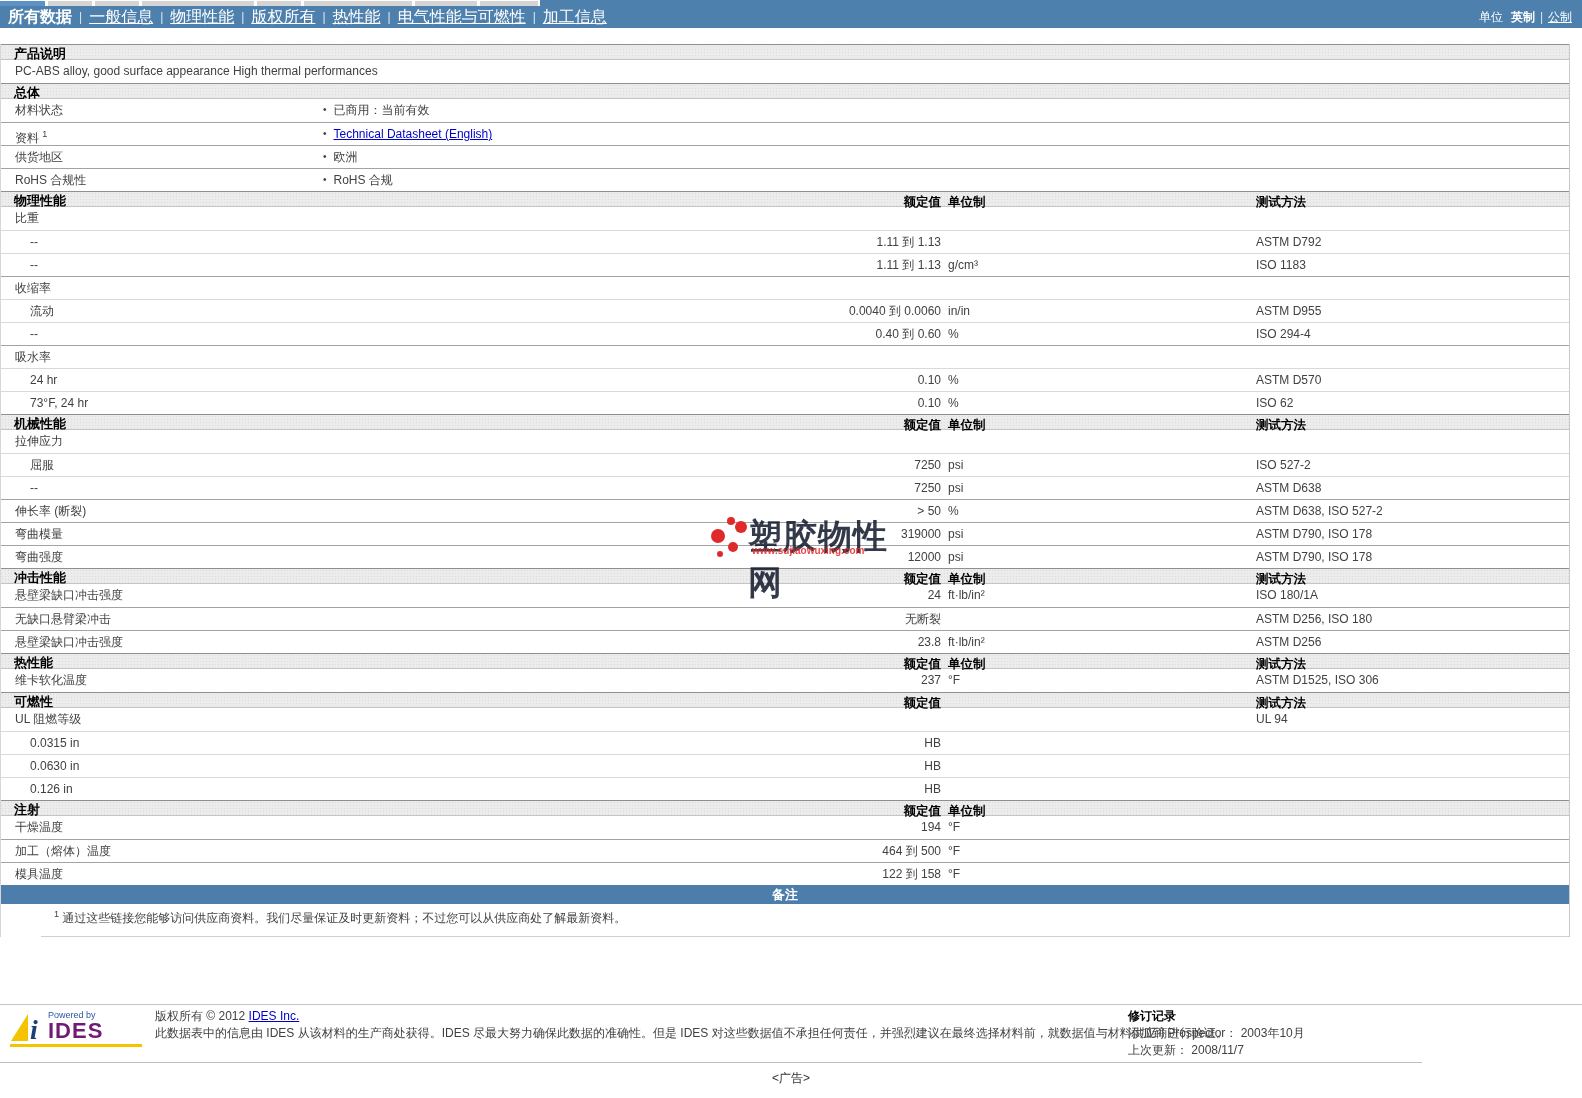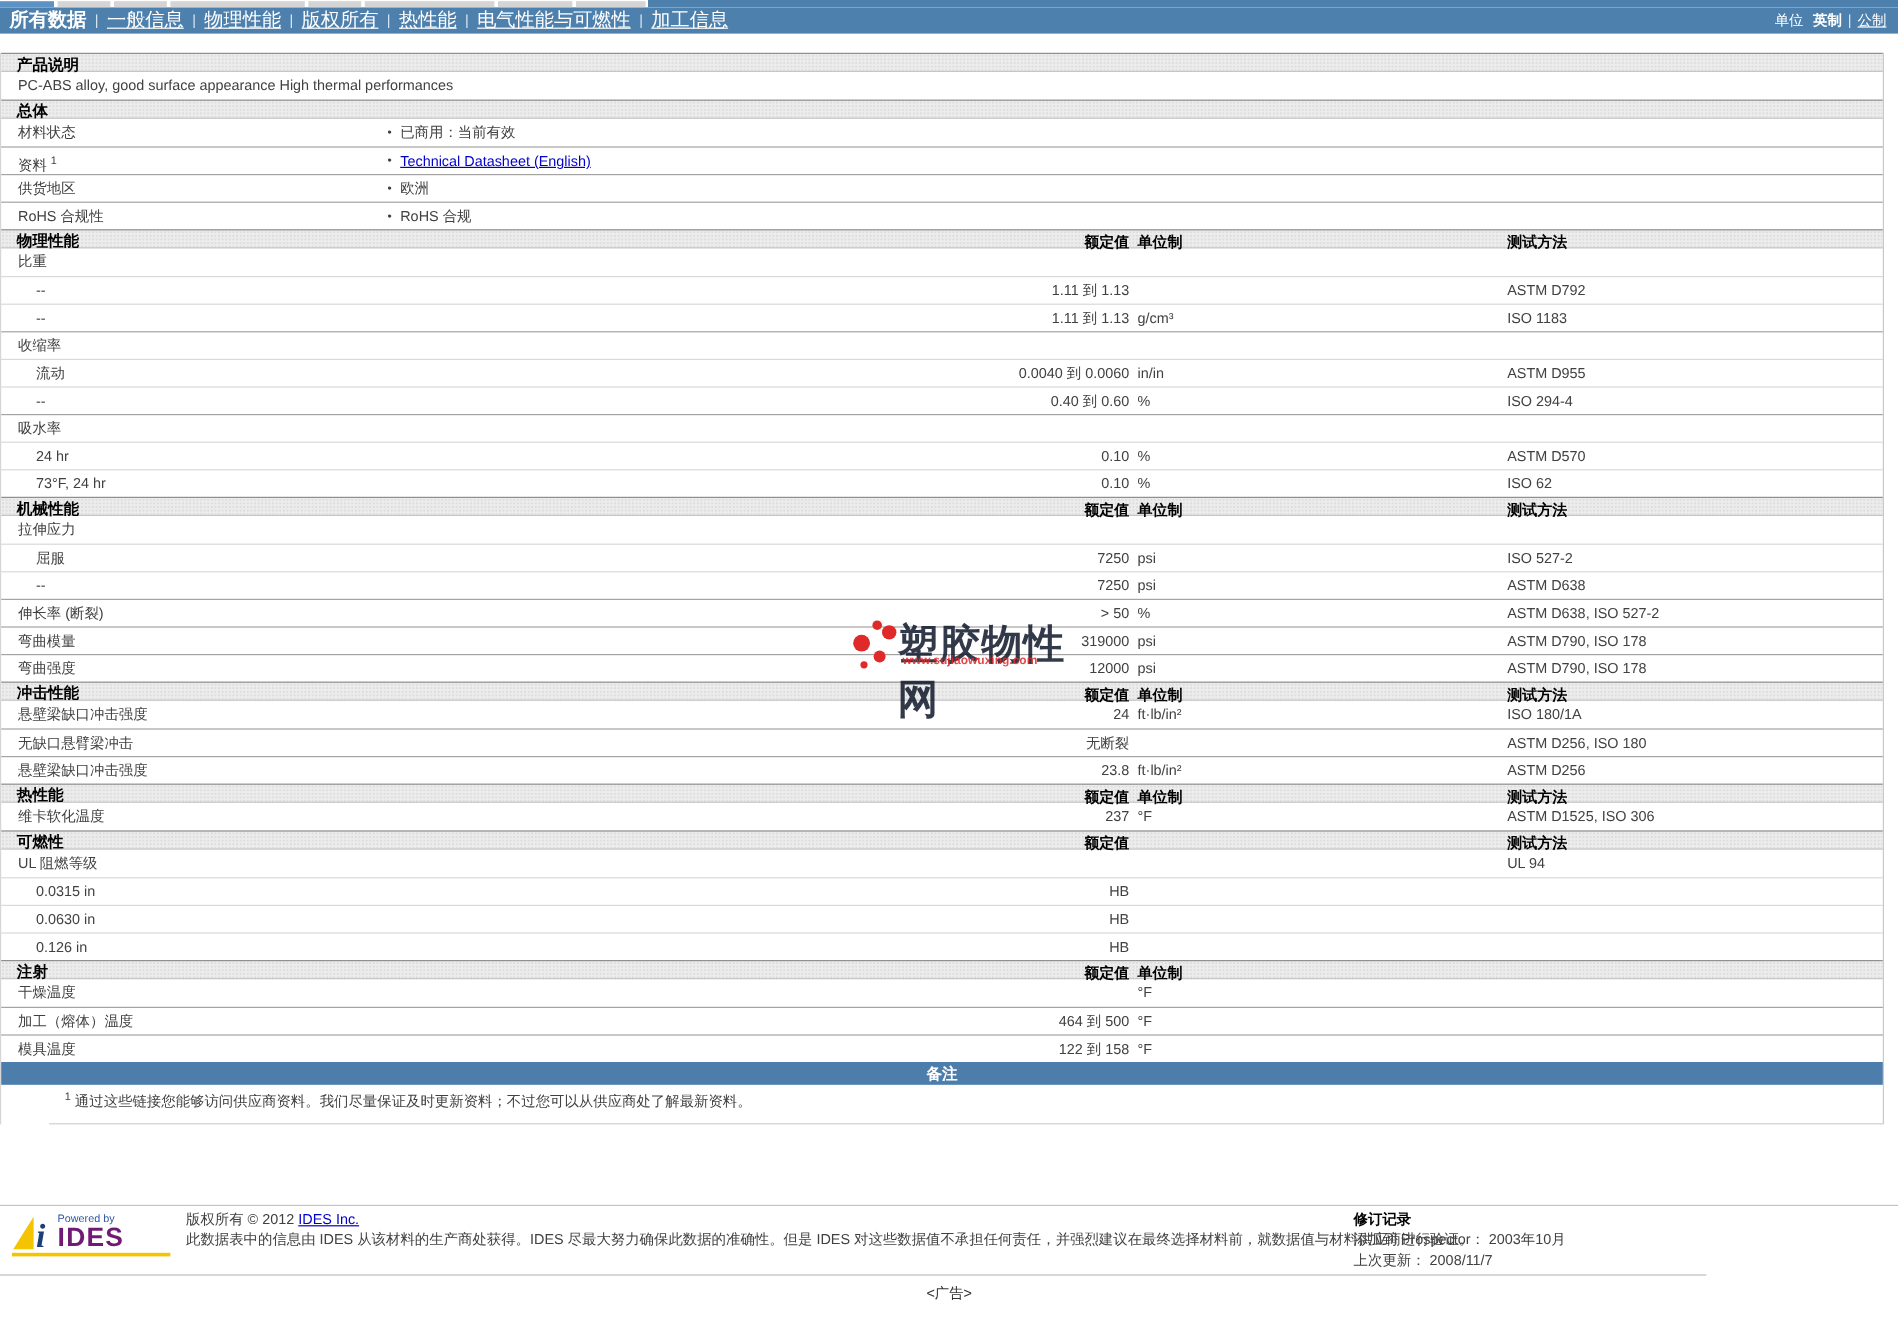--- a/index.html
+++ b/index.html
@@ -152,21 +152,21 @@
         <div class="row group"><span class="lbl">无缺口悬臂梁冲击</span><span class="cell-value">无断裂</span><span class="cell-method">ASTM D256, ISO 180</span></div>
         <div class="row group"><span class="lbl">悬壁梁缺口冲击强度</span><span class="cell-value">23.8</span><span class="cell-unit">ft·lb/in²</span><span class="cell-method">ASTM D256</span></div>
         <div class="section-header"><span class="sh-title">热性能</span><span class="cell-value hdr">额定值</span><span class="cell-unit hdr">单位制</span><span class="cell-method hdr">测试方法</span></div>
         <div class="row group first"><span class="lbl">维卡软化温度</span><span class="cell-value">237</span><span class="cell-unit">°F</span><span class="cell-method">ASTM D1525, ISO 306</span></div>
         <div class="section-header"><span class="sh-title">可燃性</span><span class="cell-value hdr">额定值</span><span class="cell-method hdr">测试方法</span></div>
         <div class="row group first"><span class="lbl">UL 阻燃等级</span><span class="cell-method">UL 94</span></div>
         <div class="row indent"><span class="lbl">0.0315 in</span><span class="cell-value">HB</span></div>
         <div class="row indent"><span class="lbl">0.0630 in</span><span class="cell-value">HB</span></div>
         <div class="row indent"><span class="lbl">0.126 in</span><span class="cell-value">HB</span></div>
         <div class="section-header"><span class="sh-title">注射</span><span class="cell-value hdr">额定值</span><span class="cell-unit hdr">单位制</span></div>
-        <div class="row group first"><span class="lbl">干燥温度</span><span class="cell-unit">°F</span></div>
+        <div class="row group first"><span class="lbl">干燥温度</span><span class="cell-value">194</span><span class="cell-unit">°F</span></div>
         <div class="row group"><span class="lbl">加工（熔体）温度</span><span class="cell-value">464 到 500</span><span class="cell-unit">°F</span></div>
         <div class="row group"><span class="lbl">模具温度</span><span class="cell-value">122 到 158</span><span class="cell-unit">°F</span></div>
       </div>
     <div class="notes-bar">备注</div>
     <div class="footnote"><sup>1</sup> <span>通过这些链接您能够访问供应商资料。我们尽量保证及时更新资料；不过您可以从供应商处了解最新资料。</span></div>
   </div>
 
   <div class="watermark">
     <svg width="42" height="46" viewBox="0 0 42 46">
       <circle cx="25" cy="7" r="4" fill="#e02a2a"></circle>

